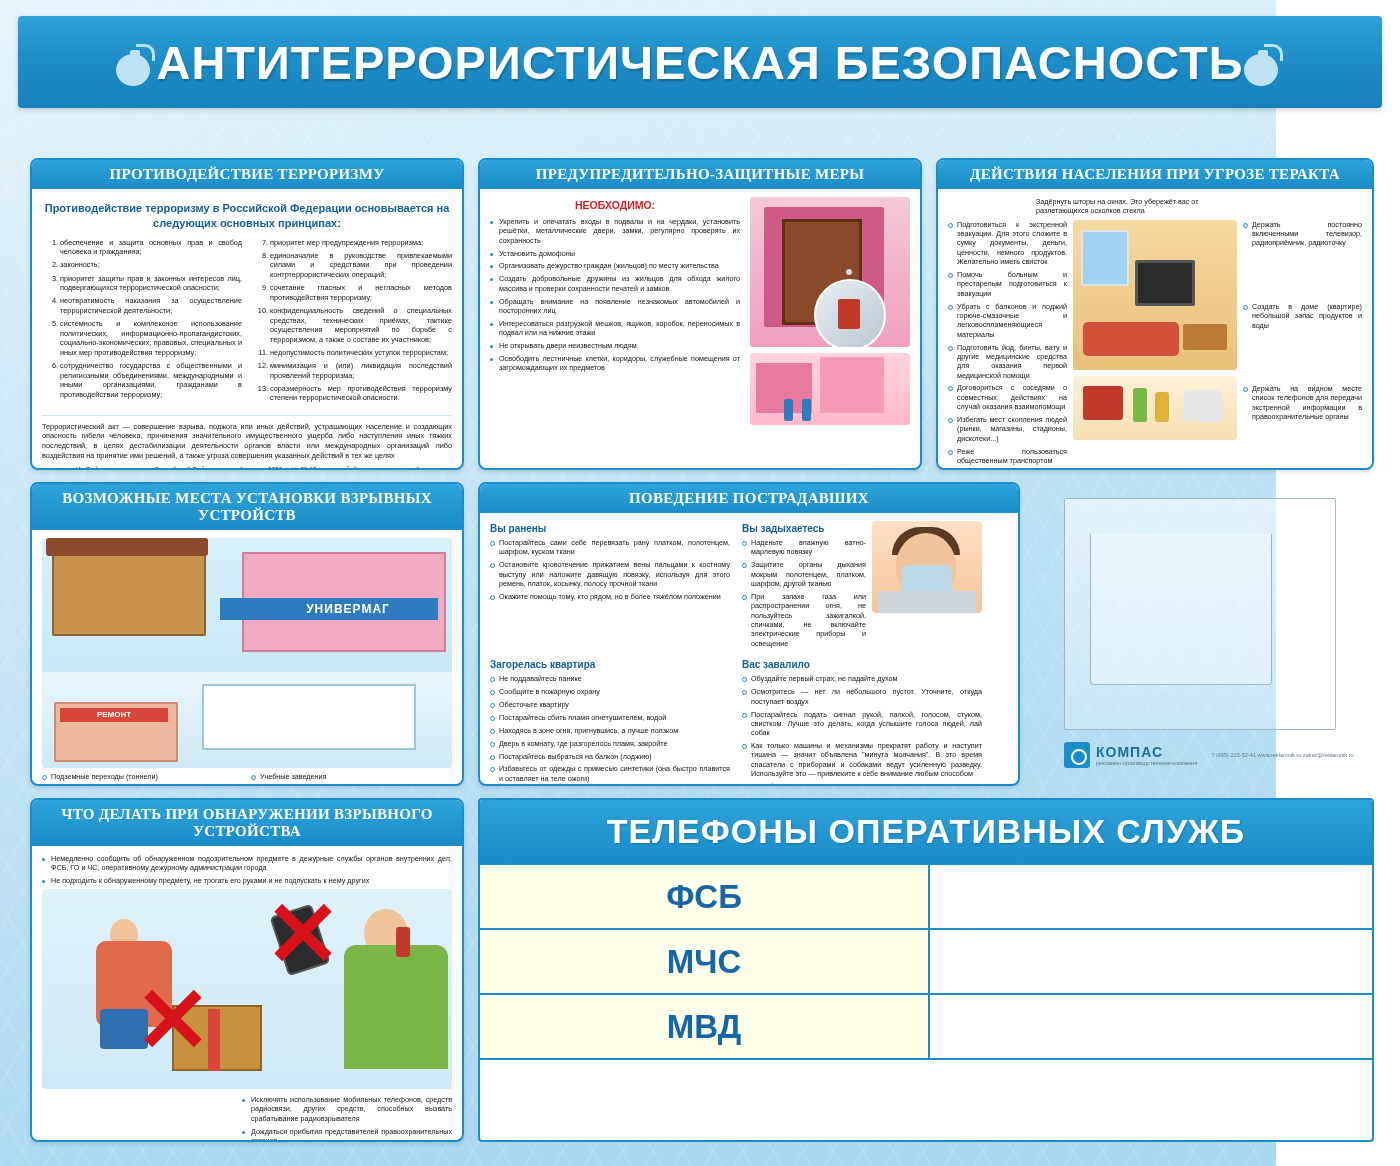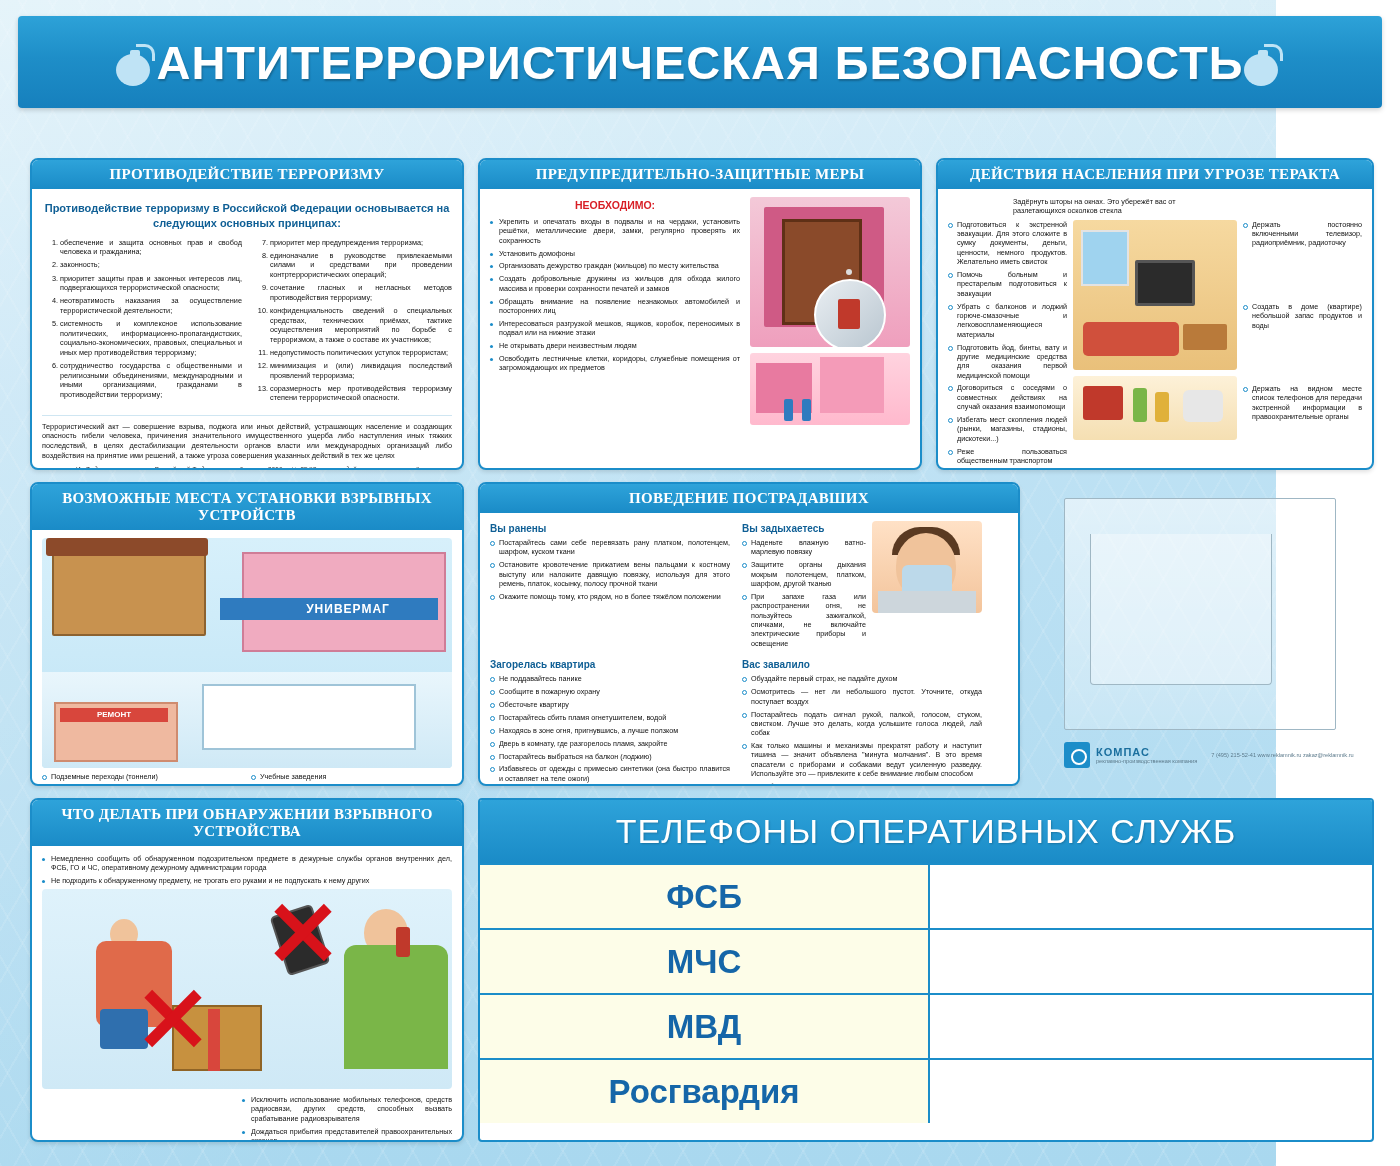--- a/index.html
+++ b/index.html
@@ -152,21 +152,21 @@
   .holder-inner{
     position:absolute;left:56px;top:52px;width:180px;height:150px;
     border:1px solid #9fb7c4;border-top:none;border-radius:0 0 4px 4px;
     background:rgba(255,255,255,0.35);
   }
   .logo{
     position:absolute;left:30px;bottom:14px;display:flex;align-items:center;gap:6px;
   }
   .logo .mark{width:26px;height:26px;background:#1b8dc9;border-radius:3px;position:relative;}
   .logo .mark:after{content:"";position:absolute;left:7px;top:7px;width:12px;height:12px;border:2px solid #fff;border-radius:50%;}
-  .logo .txt{font-size:11px;font-weight:bold;color:#1b6f9e;letter-spacing:1px;}
+  .logo .txt{font-size:14px;font-weight:bold;color:#1b6f9e;letter-spacing:1px;}
   .logo .sub{font-size:5.6px;color:#5d7b8c;margin-left:8px;}
 
   
   #p6{left:30px;top:798px;width:430px;height:340px;}
   .ill6{position:relative;width:410px;height:200px;background:linear-gradient(180deg,#dff2fb,#cfe9f6);border-radius:4px;overflow:hidden;}
   .ill6 .person{position:absolute;left:46px;top:30px;width:74px;height:130px;}
   .ill6 .person .body{position:absolute;left:8px;top:22px;width:56px;height:70px;background:#e06a4a;border-radius:10px;}
   .ill6 .person .head{position:absolute;left:22px;top:0;width:28px;height:30px;background:#f0c39b;border-radius:50%;}
   .ill6 .person .legs{position:absolute;left:12px;top:90px;width:48px;height:40px;background:#2f6fae;border-radius:4px;}
   .ill6 .box{position:absolute;left:130px;bottom:18px;width:86px;height:62px;background:#c7913f;border:2px solid #8f6426;}
@@ -179,21 +179,21 @@
   .cross{position:absolute;width:70px;height:70px;}
   .cross:before,.cross:after{content:"";position:absolute;left:0;top:30px;width:70px;height:11px;background:#d8121a;}
   .cross:before{transform:rotate(45deg);}
   .cross:after{transform:rotate(-45deg);}
 
   
   #phones{position:absolute;left:478px;top:798px;width:892px;height:340px;
     border:2px solid #1b8dc9;border-radius:4px;overflow:hidden;background:#ffffff;}
   #phones .head{
     background:linear-gradient(180deg,#2ea3da 0%,#1a8bc7 100%);
-    color:#fff;text-align:center;font-weight:normal;font-size:34px;padding:12px 0;letter-spacing:1px;
+    color:#fff;text-align:center;font-weight:bold;font-size:34px;padding:12px 0;letter-spacing:1px;
     text-shadow:1px 1px 2px rgba(0,0,0,0.2);
   }
   .prow{display:flex;height:63px;border-top:2px solid #1b8dc9;}
   .prow:first-of-type{border-top:none;}
   .pname{
     width:448px;display:flex;align-items:center;justify-content:center;
     font-size:33px;font-weight:bold;color:#1566a8;background:#fdfde8;
     border-right:2px solid #1b8dc9;
   }
   .pval{flex:1;background:#ffffff;display:flex;align-items:center;justify-content:center;font-size:26px;color:#1566a8;}
@@ -288,21 +288,21 @@
 
         </ul>
 
       </div>
     </div>
   </div>
 
   <div class="panel" id="p3">
     <div class="bar">ДЕЙСТВИЯ НАСЕЛЕНИЯ ПРИ УГРОЗЕ ТЕРАКТА</div>
     <div class="body">
-      <div class="cap-txt" style="margin:0 0 4px 65px;width:190px;">Задёрнуть шторы на окнах. Это убережёт вас от разлетающихся осколков стекла</div>
+      <div class="cap-txt" style="margin:0 0 4px 88px;width:190px;">Задёрнуть шторы на окнах. Это убережёт вас от разлетающихся осколков стекла</div>
       <div class="p3-grid">
         <div class="p3-col">
           <ul class="dots circ">
             <li>Подготовиться к экстренной эвакуации. Для этого сложите в сумку документы, деньги, ценности, немного продуктов. Желательно иметь свисток</li>
             <li>Помочь больным и престарелым подготовиться к эвакуации</li>
             <li>Убрать с балконов и лоджий горюче-смазочные и легковоспламеняющиеся материалы</li>
             <li>Подготовить йод, бинты, вату и другие медицинские средства для оказания первой медицинской помощи</li>
             <li>Договориться с соседями о совместных действиях на случай оказания взаимопомощи</li>
             <li>Избегать мест скопления людей (рынки, магазины, стадионы, дискотеки...)</li>
             <li>Реже пользоваться общественным транспортом</li>
@@ -476,18 +476,17 @@
     </div>
     <div class="prow">
       <div class="pname">МЧС</div>
       <div class="pval"></div>
     </div>
     <div class="prow">
       <div class="pname">МВД</div>
       <div class="pval"></div>
     </div>
     <div class="prow">
-      <div class="pname">Росгвардия</div>
       <div class="pval"></div>
     </div>
   </div>
 
 </div>
 
 </body></html>

